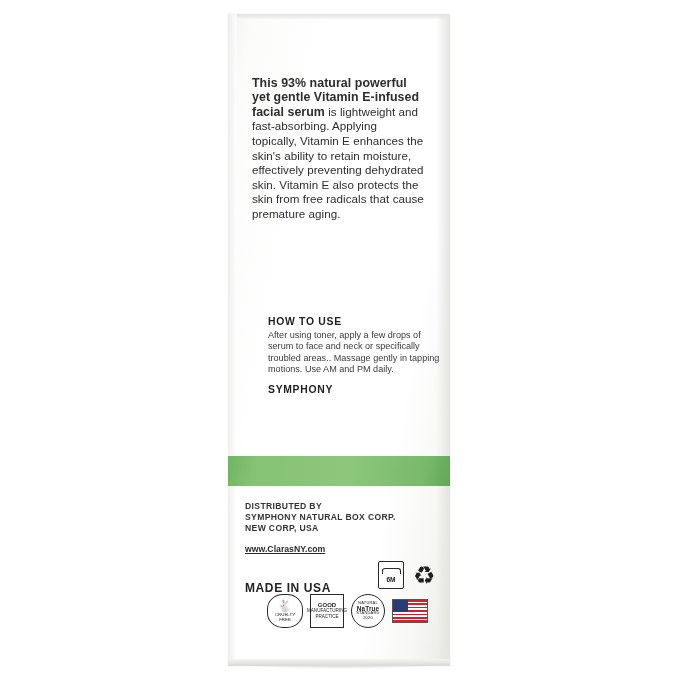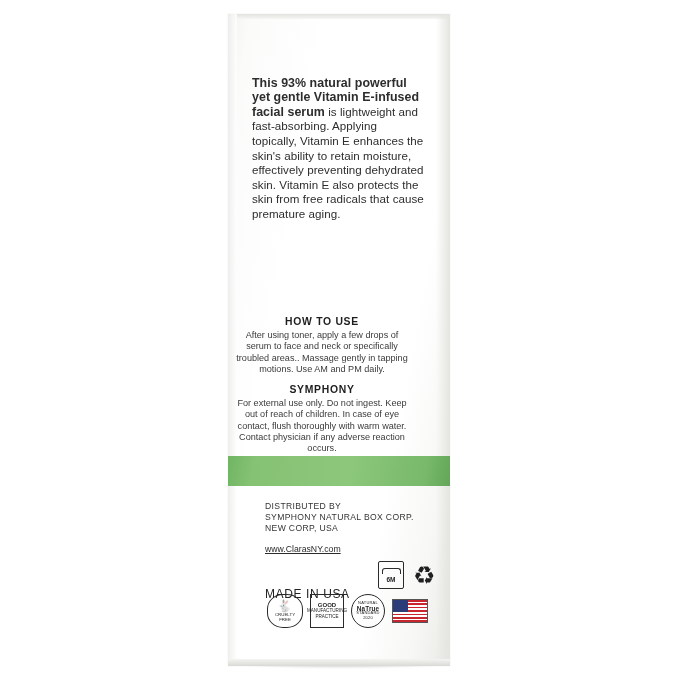--- a/index.html
+++ b/index.html
@@ -83,23 +83,22 @@
     line-height: 14.6px;
     letter-spacing: 0.05px;
   }
   .desc .lead {
     font-weight: bold;
     font-size: 12.4px;
   }
 
   .section {
     position: absolute;
-    left: 8px;
+    left: 40px;
     width: 172px;
-    text-align: center;
   }
   .section-title {
     font-size: 10.4px;
     font-weight: bold;
     letter-spacing: 0.7px;
     color: #1e1e1e;
     margin: 0 0 3px 0;
   }
   .section-body {
     font-size: 9.1px;
@@ -116,43 +115,44 @@
     left: 0;
     top: 442px;
     width: 222px;
     height: 30px;
     background: linear-gradient(100deg, #6fb563 0%, #86c273 12%, #8cc77c 55%, #78b96a 88%, #63a659 100%);
   }
 
   
   .bottom {
     position: absolute;
-    left: 37px;
+    left: 17px;
     top: 487px;
     width: 170px;
+    font-weight: bold;
   }
   .distributed {
     font-size: 8.6px;
     line-height: 11px;
     letter-spacing: 0.35px;
     color: #343434;
     margin: 0;
   }
   .website {
     font-size: 8.7px;
     color: #2b2b2b;
     margin: 10px 0 8px 0;
     text-decoration: underline;
     display: inline-block;
   }
   .made-in {
     font-size: 12px;
     letter-spacing: 0.6px;
     color: #232323;
-    margin: 25px 0 0 0;
+    margin: 19px 0 0 0;
   }
 
   
   .icon-row-top {
     position: absolute;
     left: 150px;
     top: 547px;
     display: flex;
     align-items: center;
     gap: 9px;
@@ -283,21 +283,20 @@
 
       <p class="desc"><span class="lead">This 93% natural powerful yet gentle Vitamin E-infused facial serum</span><span> is lightweight and fast-absorbing. Applying topically, Vitamin E enhances the skin's ability to retain moisture, effectively preventing dehydrated skin. Vitamin E also protects the skin from free radicals that cause premature aging.</span></p>
 
       <div class="section" id="howto">
         <p class="section-title">HOW TO USE</p>
         <p class="section-body">After using toner, apply a few drops of serum to face and neck or specifically troubled areas.. Massage gently in tapping motions. Use AM and PM daily.</p>
       </div>
 
       <div class="section" id="warning">
         <p class="section-title">SYMPHONY</p>
-        <p class="section-body">For external use only. Do not ingest. Keep out of reach of children. In case of eye contact, flush thoroughly with warm water. Contact physician if any adverse reaction occurs.</p>
       </div>
 
       <div class="green-band"></div>
 
       <div class="bottom">
         <p class="distributed">
           <span>DISTRIBUTED BY</span><br>
           <span>SYMPHONY NATURAL BOX CORP.</span><br>
           <span>NEW CORP, USA</span>
         </p>

